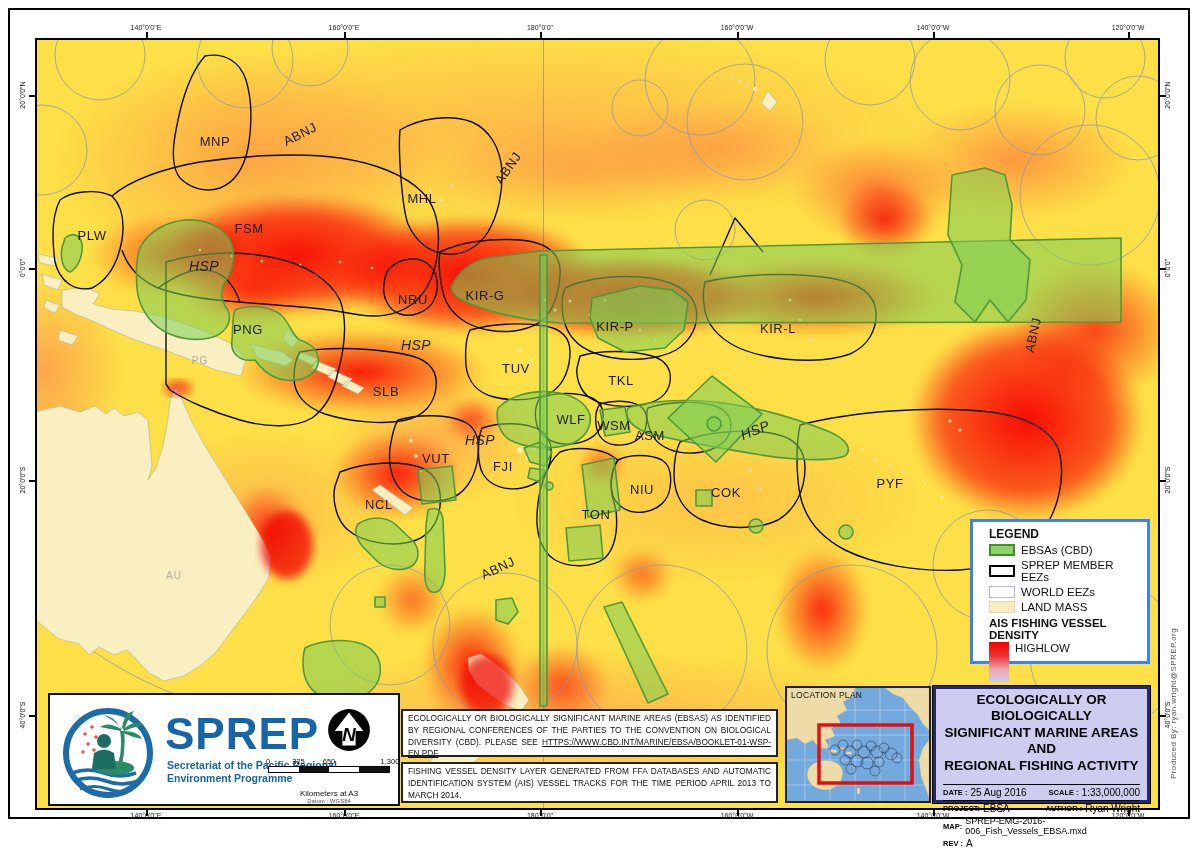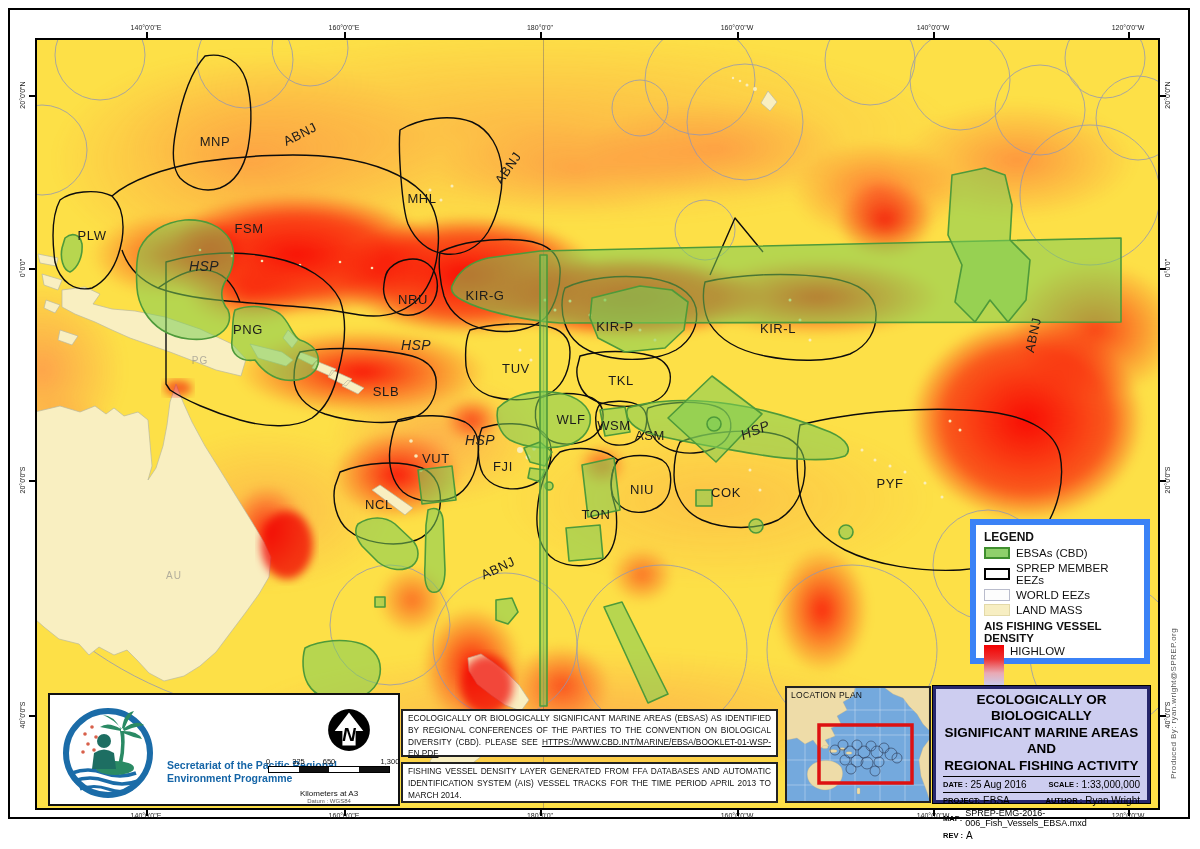--- a/index.html
+++ b/index.html
@@ -53,22 +53,22 @@
   .map-label{position:absolute;font-size:13px;color:#1b1b1b;letter-spacing:.6px;white-space:nowrap;
              transform:translate(-50%,-50%);}
   .map-label.i{font-style:italic;font-size:14px;letter-spacing:.4px;color:#222;}
   .map-label.f{color:rgba(120,120,125,.55);font-size:10px;letter-spacing:1px;}
   
   .axis-x,.axis-y{position:absolute;font-size:7px;color:#222;white-space:nowrap;}
   .axis-x{transform:translateX(-50%);}
   .axis-y{transform:translate(-50%,-50%) rotate(-90deg);}
   .tick{position:absolute;background:#000;}
   
-  #legend{left:970px;top:519px;width:180px;height:145px;background:#fff;border:6px solid #3b82f6;
-          box-sizing:border-box;padding:5px 8px;}
+  #legend{left:970px;top:519px;width:180px;height:145px;background:#fff;border:3px solid #3b82f6;
+          box-sizing:border-box;padding:5px 16px;}
   #legend .lg-title{font-weight:bold;font-size:12px;color:#111;margin-bottom:3px;}
   .lg-row{display:flex;align-items:center;margin:3px 0;}
   .lg-sw{width:26px;height:12px;margin-right:6px;box-sizing:border-box;flex:none;}
   .sw-ebsa{background:#8fd06b;border:2px solid #3f8f2e;}
   .sw-member{background:#fdfdfd;border:2px solid #000;}
   .sw-world{background:#fdfdfd;border:1px solid #b9bccc;}
   .sw-land{background:#f7eec2;border:1px solid #e3d9a8;}
   .lg-label{font-size:11.5px;color:#111;}
   .lg-density{font-weight:bold;font-size:11.5px;margin-top:4px;color:#111;}
   #lg-grad-wrap{display:flex;margin-top:1px;}
@@ -94,21 +94,21 @@
   .note-box{position:absolute;background:#fff;border:2px solid #222;box-sizing:border-box;
             font-size:8.3px;line-height:1.42;color:#111;padding:2px 5px;text-align:justify;}
   #note1{left:401px;top:709px;width:377px;height:48px;}
   #note2{left:401px;top:762px;width:377px;height:41px;}
   .note-link{text-decoration:underline;color:#111;}
   #locplan{left:785px;top:686px;width:146px;height:117px;border:2px solid #222;box-sizing:border-box;background:#74a9dd;overflow:hidden;}
   #locplan-title{position:absolute;left:4px;top:2px;font-size:8.5px;color:#111;letter-spacing:.3px;}
   #title-block{left:933px;top:686px;width:217px;height:117px;background:#cdcdf0;border:3px solid #26266b;
                outline:1px solid #000;box-sizing:border-box;padding:3px 7px 0 7px;}
   #tb-title{text-align:center;font-weight:bold;font-size:13.5px;line-height:1.22;color:#000;
-            border-bottom:1.5px solid #000;padding-bottom:2px;}
+            border-bottom:1.5px solid #000;padding-bottom:10px;}
   .tb-row{display:flex;justify-content:space-between;font-size:10px;color:#000;margin-top:2px;}
   .tb-row .lab{font-size:7.5px;font-weight:bold;align-self:center;margin-right:3px;}
   .tb-cell{display:flex;}
   #tb-row1{border-bottom:1px solid #000;padding-bottom:2px;}
   
   #status-bar{left:28px;top:823px;font-size:8.5px;color:#444;}
   #produced-by{left:1169px;top:628px;writing-mode:vertical-rl;transform:rotate(180deg);
                font-size:8px;color:#555;letter-spacing:.4px;}
 </style>
 </head>
@@ -401,20 +401,21 @@
       <path d="M36,52 Q46,45 56,52 L58,68 L34,68 Z" fill="#1d6e62"></path>
       <g fill="#d8604a">
         <circle cx="27" cy="33" r="1.8"></circle>
           <circle cx="34" cy="26" r="1.8"></circle>
           <circle cx="30" cy="43" r="1.8"></circle>
         <circle cx="38" cy="36" r="1.8"></circle>
           <circle cx="25" cy="51" r="1.8"></circle>
           <circle cx="36" cy="49" r="1.8"></circle>
       </g>
     </svg>
+    <div id="sprep-name">SPREP</div>
     <div class="sprep-tag" style="top:64px;">Secretariat of the Pacific Regional</div>
     <div class="sprep-tag" style="top:77px;">Environment Programme</div>
     <svg id="north-wrap" viewBox="0 0 40 40">
       <circle cx="20" cy="20" r="19" fill="#000"></circle>
       <path d="M20,4 L33,21 L26,21 L26,34 L14,34 L14,21 L7,21 Z" fill="#fff"></path>
       <text x="20" y="30" text-anchor="middle" font-size="17" font-weight="bold" font-style="italic" font-family="Liberation Sans, sans-serif" fill="#000" id="north-letter">N</text>
     </svg>
     <div id="scalebar">
       <div id="scalebar-nums">
           <span style="left: 0%;">0</span>

